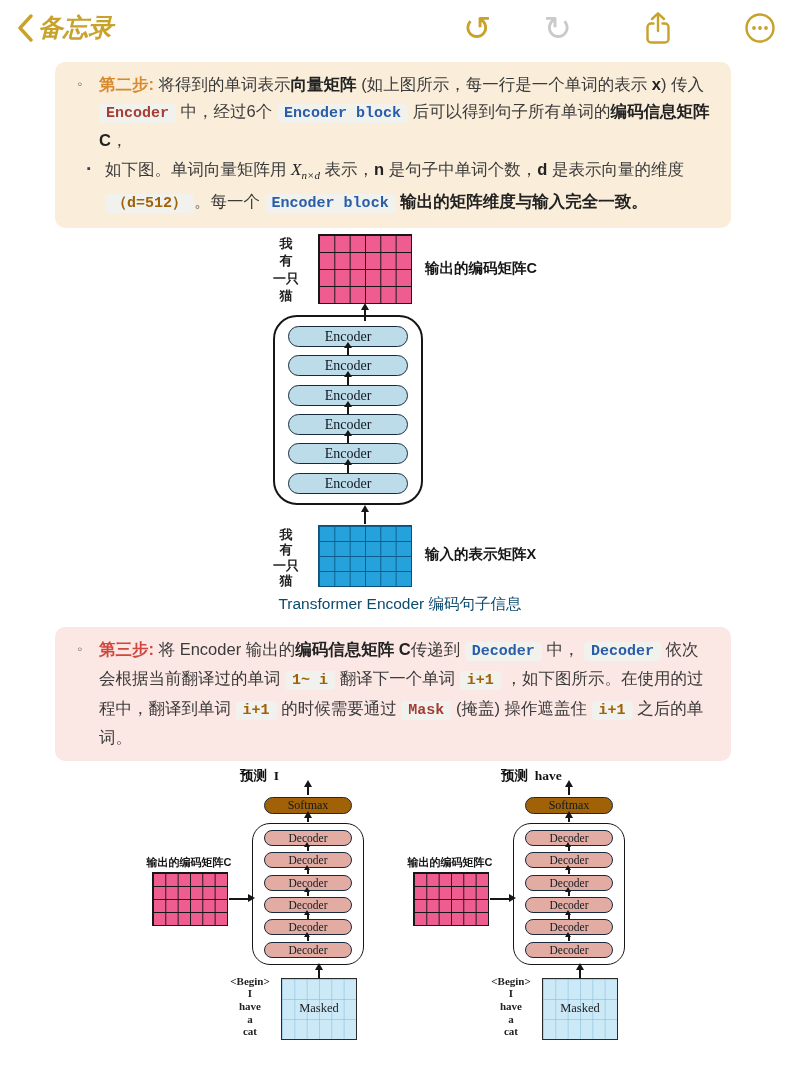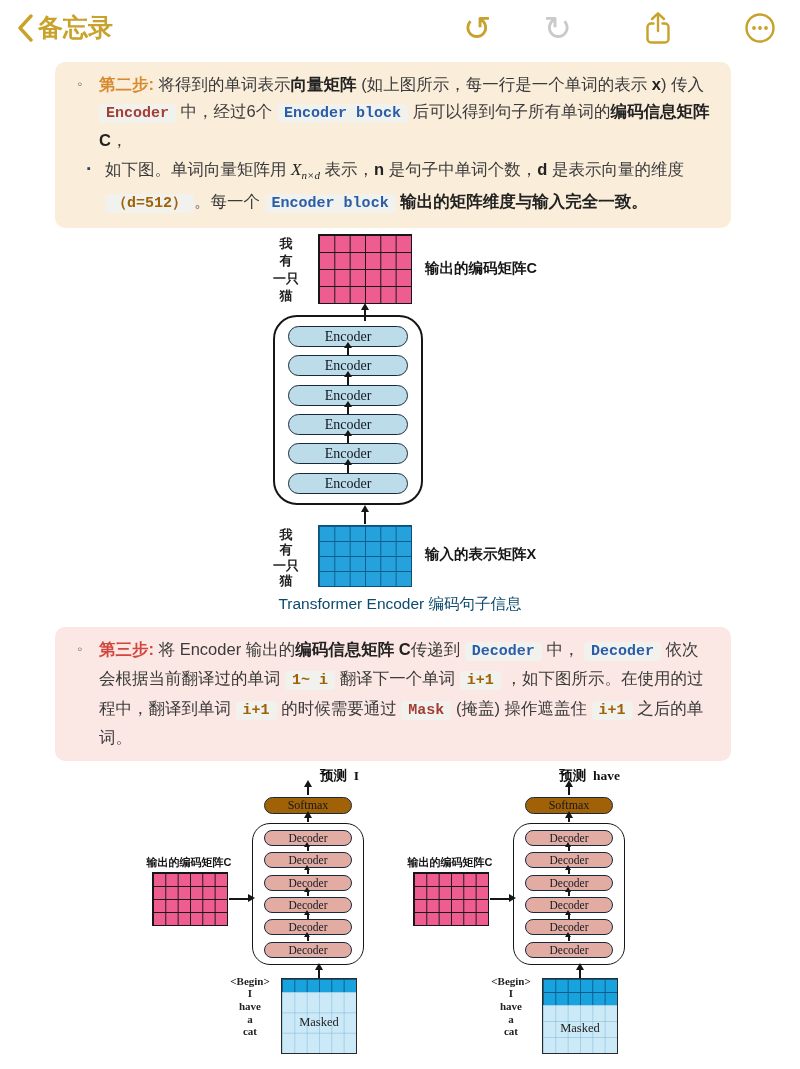--- a/index.html
+++ b/index.html
@@ -3,21 +3,21 @@
 <meta charset="utf-8">
 <style>
   * { margin:0; padding:0; box-sizing:border-box; }
   html,body { width:800px; height:1069px; background:#fff; overflow:hidden;
     font-family:"Liberation Sans", sans-serif; color:#333; }
   .page { width:800px; height:1069px; display:flex; flex-direction:column; }
 
   
   header { height:55px; flex:0 0 55px; display:flex; align-items:center; padding:0 24px 0 16px; }
   .back { display:flex; align-items:center; gap:4px; color:#C8A22B; cursor:pointer; }
-  .back-label { font-size:25px; font-weight:600; color:#C8A22B; }
+  .back-label { font-size:25px; font-weight:600; color:#C8A22B;font-style:italic; }
   .nav-icons { margin-left:auto; display:flex; align-items:center; }
   .nav-btn { display:flex; align-items:center; justify-content:center; }
   .undo-glyph { font-size:34px; line-height:1; color:#C8A22B; }
   .redo-glyph { font-size:34px; line-height:1; color:#CACACA; }
   .ml52{margin-left:52px} .ml72{margin-left:72px}
 
   
   .hl { margin:7px 55px 0 55px; width:676px; border-radius:10px; padding:9px 18px 10px 14px;
         font-size:16.5px; line-height:26.5px; color:#3b3b3b; }
   .hl.cream { background:#FAEEDB; }
@@ -67,36 +67,36 @@
     font-family:"Liberation Serif", serif; color:#101820; }
   .enc-pill { width:120px; height:21px; line-height:19px; font-size:14px; background:#BCDCEA; }
   .sarrow { position:relative; width:2px; height:9px; background:#161616; }
   .sarrow::before { content:""; position:absolute; top:-5px; left:-3px;
     border-left:4px solid transparent; border-right:4px solid transparent; border-bottom:6px solid #161616; }
   .enc-caption { position:absolute; top:366px; width:100%; text-align:center; color:#0c4a6e; font-size:15.5px; }
 
   
   .dec-section { position:relative; height:292px; width:800px; flex:0 0 auto; margin-top:6px; }
   .dec { position:absolute; top:0; width:280px; height:292px; }
-  .predict { position:absolute; left:93px; top:0; width:136px; text-align:right;
+  .predict { position:absolute; left:110px; top:0; width:136px; text-align:left;
     font-family:"Liberation Serif", serif; font-size:13.5px; font-weight:600; color:#111; white-space:pre; }
   .softmax { position:absolute; left:134px; top:30px; width:88px; height:17px; line-height:15px;
     font-size:12px; background:#a16207; }
   .dec-box { position:absolute; left:122px; top:56px; width:112px; height:142px;
     border:1.6px solid #161616; border-radius:18px; display:flex; flex-direction:column;
     align-items:center; justify-content:space-between; padding:6px 0; }
   .dec-pill { width:88px; height:16px; line-height:14px; font-size:11.5px; background:#E3ACA3; }
   .darrow { position:relative; width:1.6px; height:5px; background:#161616; }
   .darrow::before { content:""; position:absolute; top:-4px; left:-2.8px;
     border-left:3.5px solid transparent; border-right:3.5px solid transparent; border-bottom:5px solid #161616; }
   .dec-mx-label { position:absolute; left:-6px; top:88px; width:130px; text-align:center;
     font-size:11px; font-weight:bold; color:#161616; }
   .dec-mx { left:22px; top:105px; width:76px; height:54px; }
-  .masked-mx { position:absolute; left:151px; top:211px; width:76px; height:76px;
-    border:1.4px solid #2a2a2a; display:flex; flex-direction:column; }
+  .masked-mx { position:absolute; left:151px; top:211px; width:76px; height:62px;
+    border:1.4px solid #2a2a2a; display:flex; flex-direction:row; }
   .dark-band { background-color:#18A2DE;
     background-image:linear-gradient(to right,#0b5d88 1px,transparent 1px),linear-gradient(to bottom,#0b5d88 1px,transparent 1px); }
   .dark-band.r1 { height:13px; background-size:16.667% 100%; }
   .dark-band.r2 { height:26px; background-size:16.667% 50%; }
   .light-band { flex:1; background-color:#CBE9F7;
     background-image:linear-gradient(to right,rgba(130,185,215,.55) 1px,transparent 1px),linear-gradient(to bottom,rgba(130,185,215,.55) 1px,transparent 1px);
     background-size:16.667% 33.4%;
     display:flex; align-items:center; justify-content:center;
     font-family:"Liberation Serif", serif; font-size:12.5px; color:#222; }
   .dec-tokens { position:absolute; left:92px; top:208px; width:56px; text-align:center;

